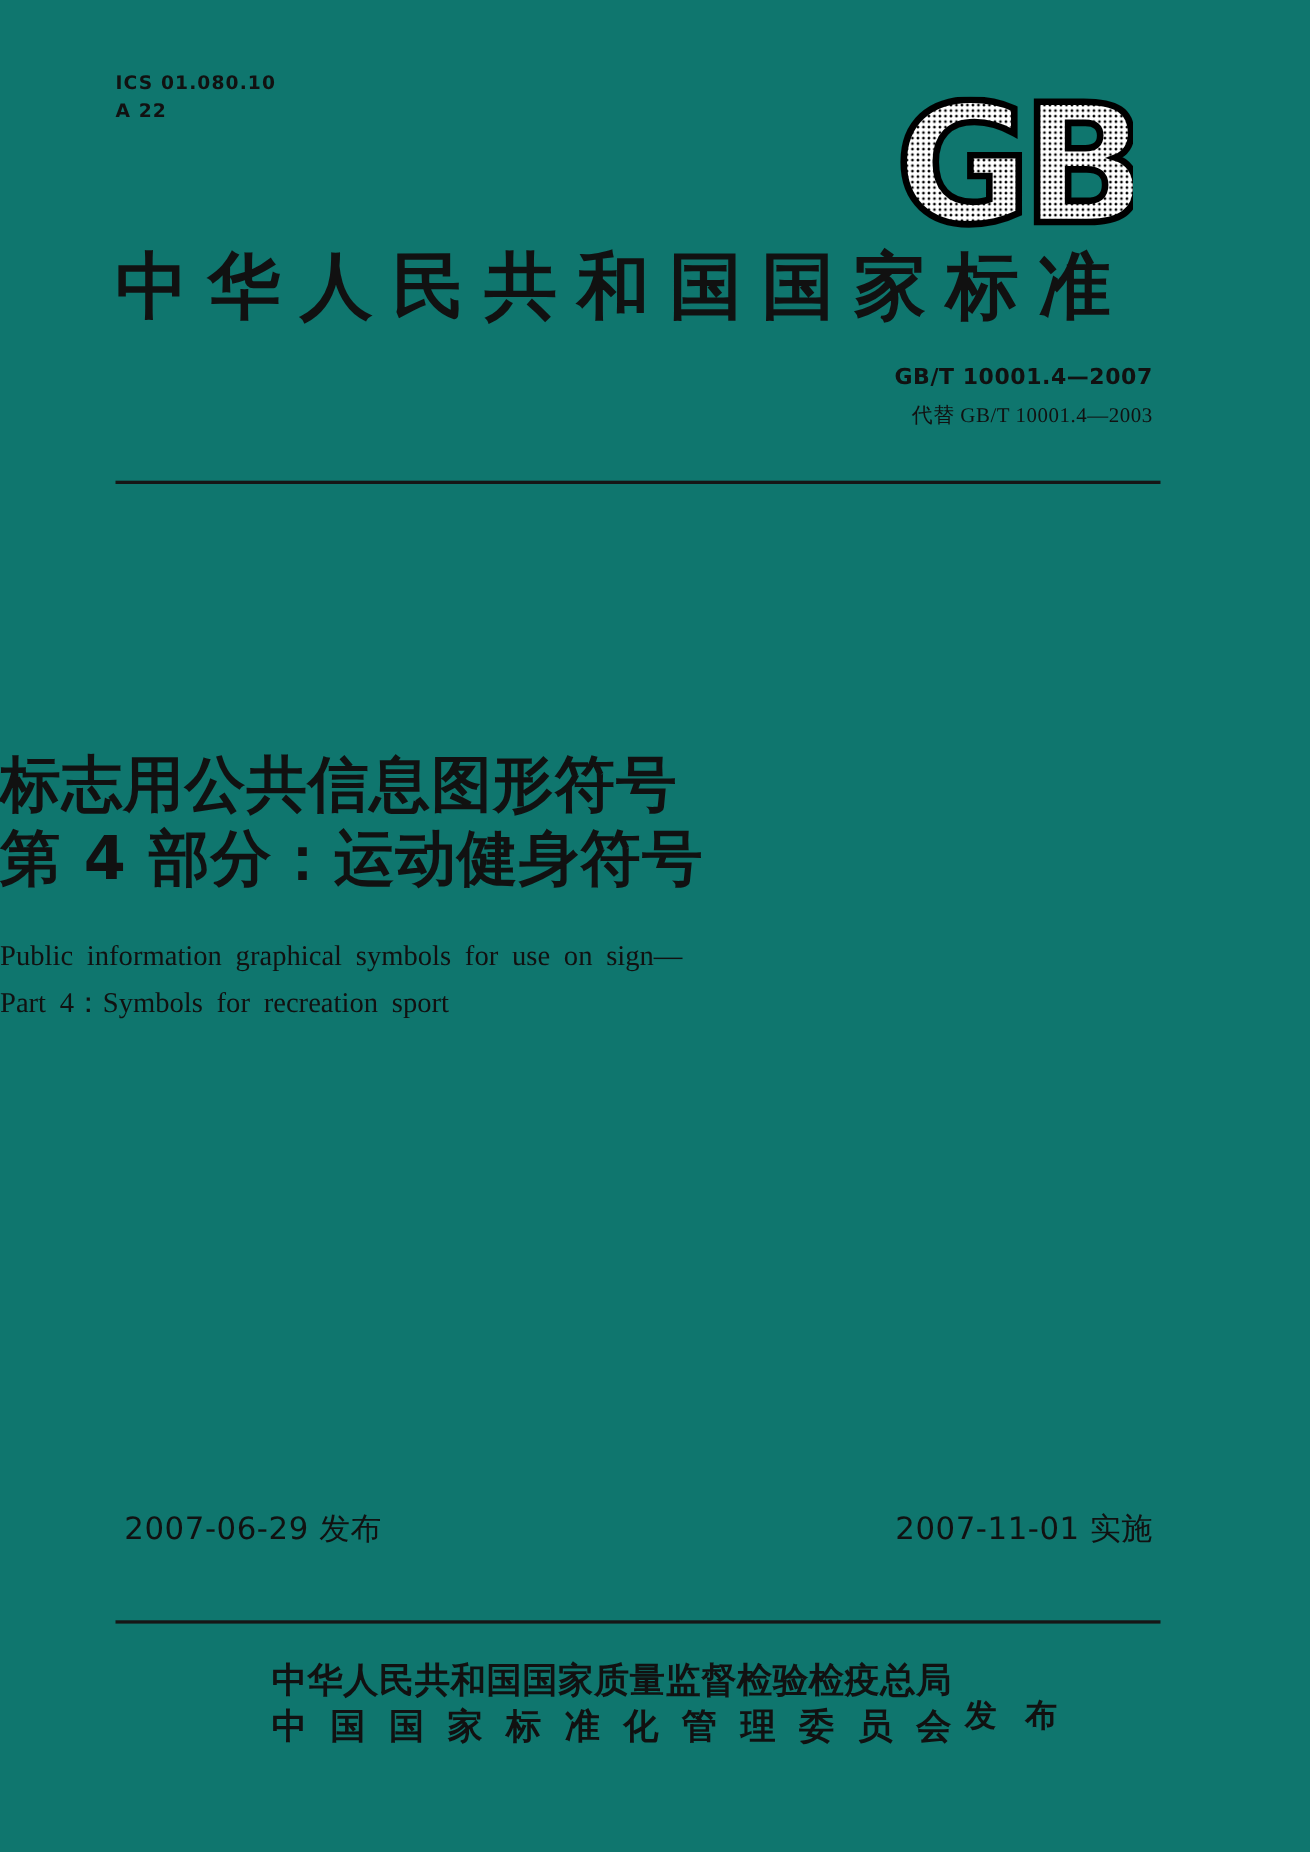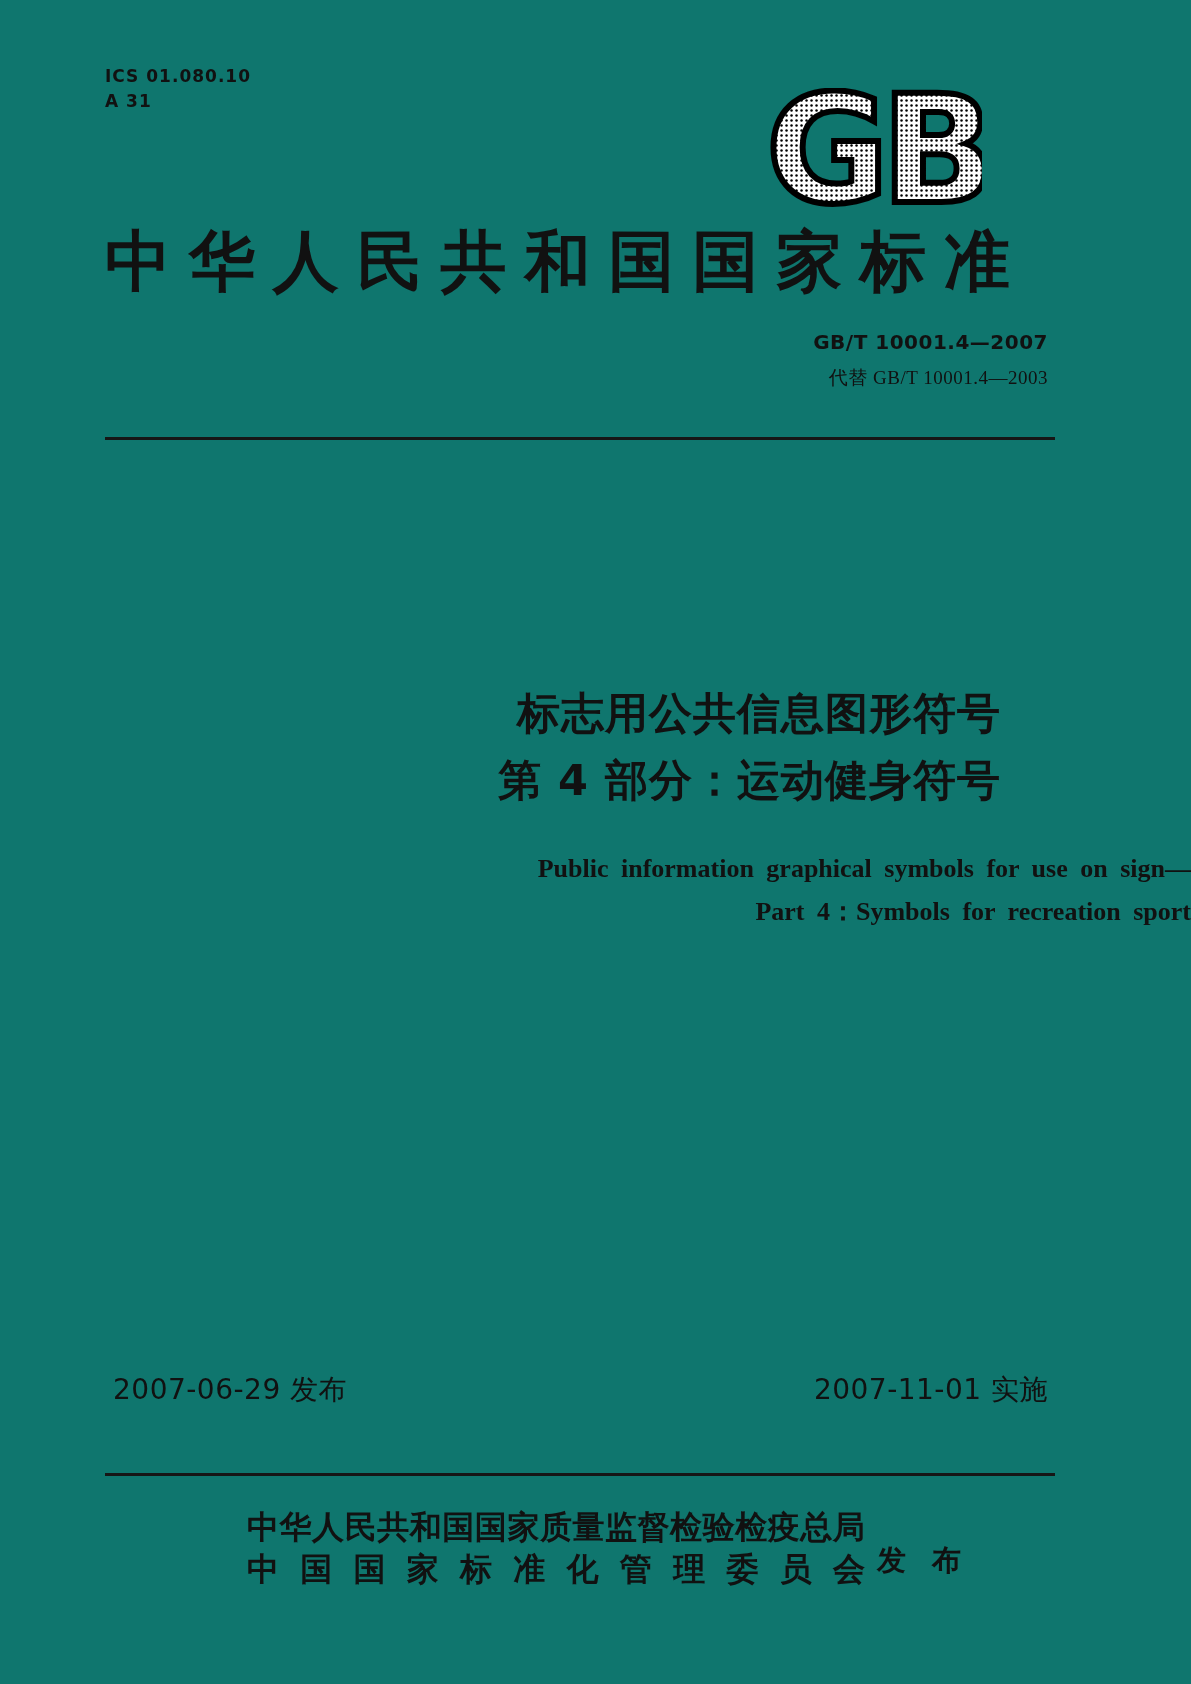--- a/index.html
+++ b/index.html
@@ -12,21 +12,21 @@
     font-family:"Liberation Serif","DejaVu Serif",serif;
     color:#111;
   }
   .abs{position:absolute;}
   .ics{
     left:105px;top:64px;
     font-family:"DejaVu Sans","Liberation Sans",sans-serif;
     font-weight:bold;font-size:17px;line-height:1.45;
     letter-spacing:1px;
   }
-  .logo{left:764px;top:88px;}
+  .logo{left:812px;top:88px;}
   .header-title{
     left:105px;top:220px;width:905px;height:84px;
     font-family:"Liberation Serif","DejaVu Serif",serif;
     font-weight:bold;font-size:66px;line-height:84px;
   }
   .justify-chars{display:flex;justify-content:space-between;}
   .std-no{
     right:143px;top:330px;
     font-family:"DejaVu Sans","Liberation Sans",sans-serif;
     font-weight:bold;font-size:20px;letter-spacing:.5px;
@@ -35,31 +35,31 @@
   .replaces{
     right:143px;top:365px;
     font-family:"Liberation Serif","DejaVu Serif",serif;
     font-size:19px;letter-spacing:.5px;
     text-align:left;
   }
   .rule{left:105px;width:950px;height:3px;background:#161616;}
   .rule-top{top:437px;}
   .rule-bottom{top:1473px;}
   .cn-title{
-    left:0;width:1001px;text-align:right;
+    left:0;width:1001px;text-align:left;
     font-family:"DejaVu Sans","Liberation Sans",sans-serif;
-    font-weight:bold;font-size:43px;line-height:60px;
+    font-weight:bold;font-size:55px;line-height:60px;
     letter-spacing:1px;
   }
   .cn-title.l1{top:683px;}
   .cn-title.l2{top:750px;}
   .en-title{
-    left:0;width:1191px;text-align:right;
+    left:0;width:1191px;text-align:left;
     font-family:"Liberation Serif","DejaVu Serif",serif;
-    font-weight:bold;font-size:26px;line-height:32px;
+    font-weight:normal;font-size:26px;line-height:32px;
     word-spacing:6px;
   }
   .en-title.l1{top:853px;}
   .en-title.l2{top:896px;}
   .date{
     top:1371px;
     font-family:"DejaVu Sans","Liberation Sans",sans-serif;
     font-size:28px;letter-spacing:.5px;
   }
   .date.issue{left:113px;}
@@ -77,21 +77,21 @@
     font-weight:bold;font-size:29px;line-height:34px;
   }
 </style>
 </head>
 <body>
 
 <div class="page">
 
   <div class="abs ics">
     <div>ICS 01.080.10</div>
-    <div>A 31</div>
+    <div>A 22</div>
   </div>
 
   <div class="abs logo">
     <svg width="218" height="122" viewBox="0 0 218 122" aria-hidden="true">
       <defs>
         <pattern id="ht" width="5" height="5" patternUnits="userSpaceOnUse">
           <rect width="5" height="5" fill="#ffffff"></rect>
           <circle cx="2.5" cy="2.5" r="1.25" fill="#000000"></circle>
         </pattern>
       </defs>

